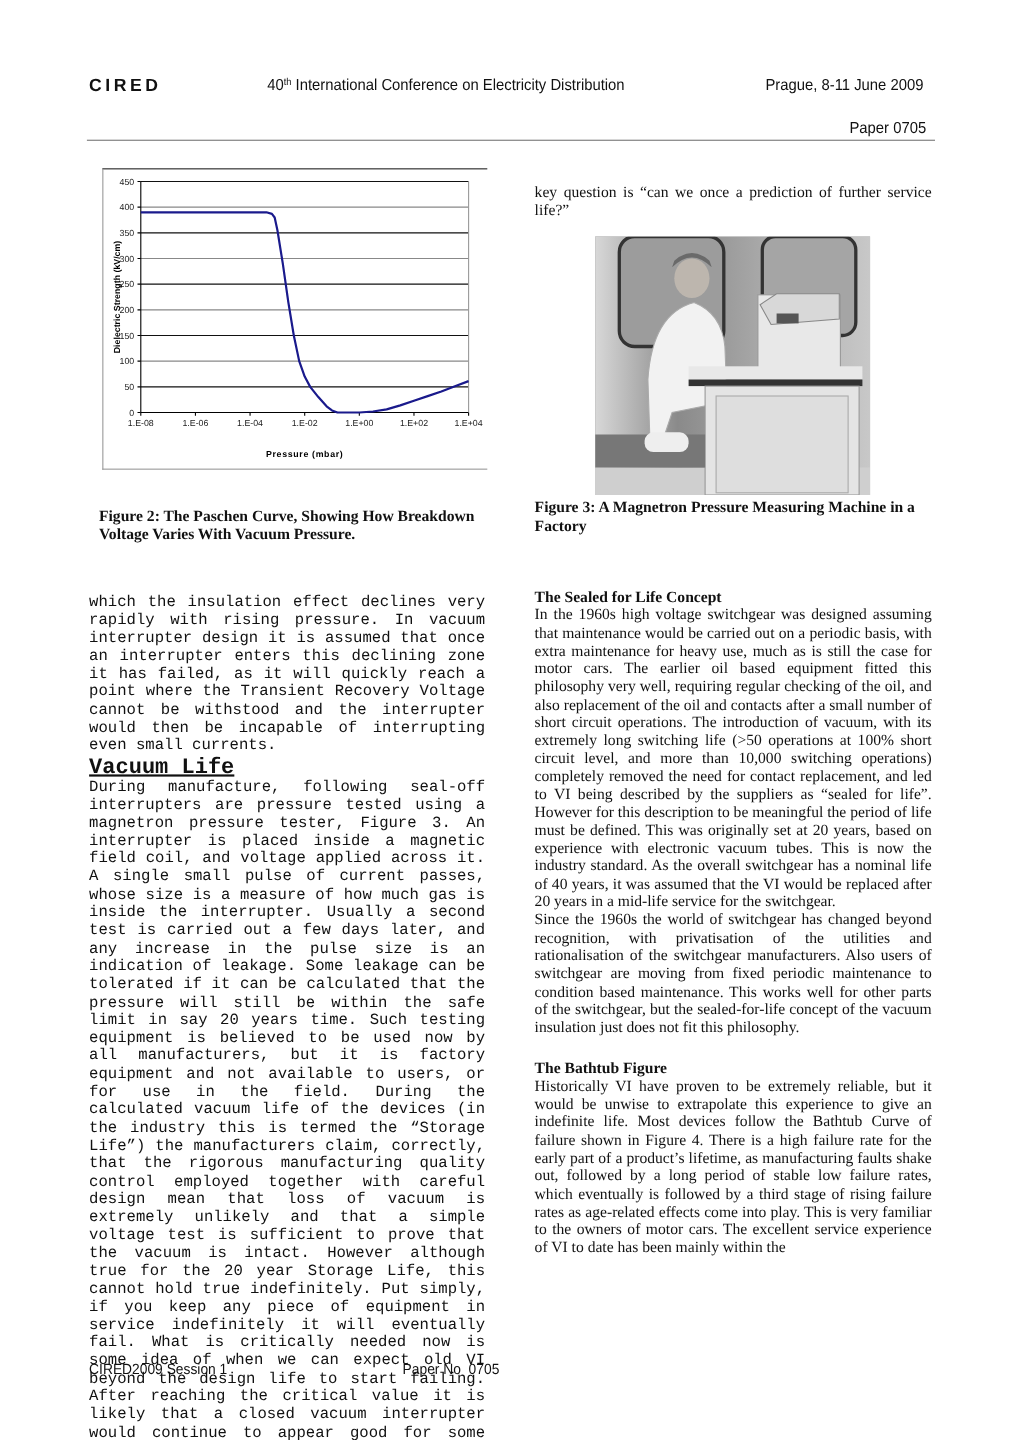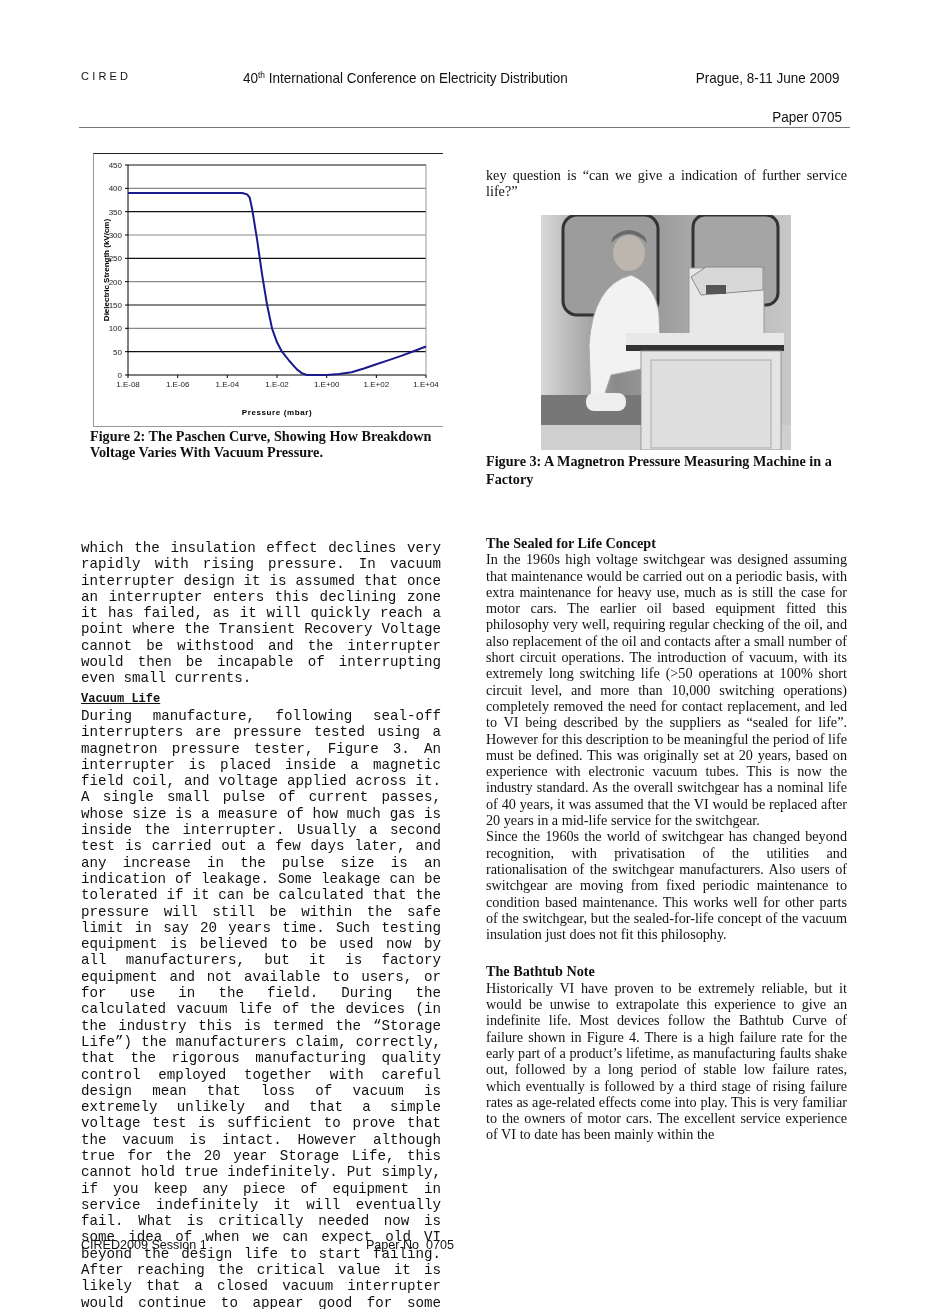--- a/index.html
+++ b/index.html
@@ -1,32 +1,32 @@
 <!DOCTYPE html>
 <html><head>
 <meta charset="utf-8">
 <style>
   html, body { margin: 0; padding: 0; background: #ffffff; }
   body { width: 925px; height: 1309px; position: relative; overflow: hidden; color: #111; }
 
-  #hdr-cired { position: absolute; left: 81px; top: 70px; font-family: "Liberation Sans", sans-serif; font-weight: normal; font-size: 11px; letter-spacing: 3.2px; }
+  #hdr-cired { position: absolute; left: 81px; top: 70px; font-family: "Liberation Sans", sans-serif; font-weight: bold; font-size: 16px; letter-spacing: 3.2px; }
   #hdr-conf { position: absolute; left: 243px; top: 70px; font-family: "Liberation Sans", sans-serif; font-size: 14.5px; transform: scaleX(0.93); transform-origin: left top; }
   #hdr-conf sup { font-size: 9px; vertical-align: 5px; line-height: 0; }
   #hdr-place { position: absolute; right: 85px; top: 70px; font-family: "Liberation Sans", sans-serif; font-size: 14.5px; transform: scaleX(0.93); transform-origin: right top; }
   #hdr-paper { position: absolute; right: 83px; top: 109px; font-family: "Liberation Sans", sans-serif; font-size: 14.5px; transform: scaleX(0.93); transform-origin: right top; }
   #hdr-rule { position: absolute; left: 79px; top: 127px; width: 771px; height: 0; border-top: 1px solid #777; }
 
   #chart-frame { position: absolute; left: 93px; top: 153px; width: 349px; height: 272px; border-top: 1.5px solid #222; border-left: 1px solid #999; border-bottom: 1px solid #999; }
   #chart-svg { position: absolute; left: 93px; top: 153px; }
 
   .col { position: absolute; font-family: "Liberation Serif", serif; font-size: 14.2px; line-height: 16.3px; text-align: justify; }
   .col p { margin: 0; }
   .cap { font-family: "Liberation Serif", serif; font-size: 14.2px; line-height: 16.3px; position: absolute; }
   .cap b { font-weight: bold; }
-  .h-sec { font-weight: bold; text-decoration: underline; font-size: 12px; }
+  .h-sec { font-weight: bold; text-decoration: underline; font-size: 20px; }
   .h-sub { font-weight: bold; }
 
   #photo { position: absolute; left: 541px; top: 215px; width: 250px; height: 235px; overflow: hidden; background: #9a9a9a; }
 
   #ftr-session { position: absolute; left: 81px; top: 1237px; font-family: "Liberation Sans", sans-serif; font-size: 13.5px; transform: scaleX(0.93); transform-origin: left top; }
   #ftr-paperno { position: absolute; left: 366px; top: 1237px; font-family: "Liberation Sans", sans-serif; font-size: 13.5px; transform: scaleX(0.93); transform-origin: left top; white-space: pre; }
 </style>
 </head>
 <body>
 
@@ -88,32 +88,32 @@
       <line x1="283.33333333333337" x2="283.33333333333337" y1="222" y2="225" stroke="#000"></line>
       <text x="283.33333333333337" y="234" text-anchor="middle" font-size="8" font-family="Liberation Sans, sans-serif" fill="#222">1.E+02</text>
       <line x1="333" x2="333" y1="222" y2="225" stroke="#000"></line>
       <text x="333" y="234" text-anchor="middle" font-size="8" font-family="Liberation Sans, sans-serif" fill="#222">1.E+04</text>
     </g>
   <path id="series-path" fill="none" stroke-width="2" d="M35.0 40.0 L84.7 40.0 L134.3 40.0 L149.2 40.0 L154.2 41.4 L156.7 44.7 L159.2 56.3 L164.1 86.7 L169.1 121.7 L174.1 152.0 L179.0 175.3 L184.0 189.3 L189.0 198.7 L196.4 208.0 L203.9 216.4 L208.8 220.1 L213.8 222.0 L221.3 222.0 L233.7 222.0 L246.1 221.1 L258.5 219.2 L270.9 215.5 L283.3 211.3 L295.8 207.1 L308.2 202.9 L320.6 198.2 L333.0 193.5" stroke="#1a1a8c" stroke-linejoin="round"></path>
   <text id="x-label" font-family="Liberation Sans, sans-serif" font-size="8" font-weight="bold" text-anchor="middle" letter-spacing="0.6" x="184" y="262">Pressure (mbar)</text>
   <text id="y-label" font-family="Liberation Sans, sans-serif" font-size="8" font-weight="bold" text-anchor="middle" x="16" y="117" transform="rotate(-90 16 117)">Dielectric Strength (kV/cm)</text>
 </svg>
 
-<div class="cap" style="left:90px; top:428px; width:360px;">
+<div class="cap" style="left:90px; top:462px; width:360px;">
   <b>Figure 2: The Paschen Curve, Showing How Breakdown Voltage Varies With Vacuum Pressure.</b><br>
 </div>
 
 <div class="col" style="left:81px; top:540px; width:360px;font-family:Liberation Mono, monospace;">
   <p>which the insulation effect declines very rapidly with rising pressure. In vacuum interrupter design it is assumed that once an interrupter enters this declining zone it has failed, as it will quickly reach a point where the Transient Recovery Voltage cannot be withstood and the interrupter would then be incapable of interrupting even small currents.</p>
   <p class="h-sec" style="margin-top:4px; margin-bottom:1px;">Vacuum Life</p>
   <p>During manufacture, following seal-off interrupters are pressure tested using a magnetron pressure tester, Figure 3. An interrupter is placed inside a magnetic field coil, and voltage applied across it. A single small pulse of current passes, whose size is a measure of how much gas is inside the interrupter. Usually a second test is carried out a few days later, and any increase in the pulse size is an indication of leakage. Some leakage can be tolerated if it can be calculated that the pressure will still be within the safe limit in say 20 years time. Such testing equipment is believed to be used now by all manufacturers, but it is factory equipment and not available to users, or for use in the field. During the calculated vacuum life of the devices (in the industry this is termed the “Storage Life”) the manufacturers claim, correctly, that the rigorous manufacturing quality control employed together with careful design mean that loss of vacuum is extremely unlikely and that a simple voltage test is sufficient to prove that the vacuum is intact. However although true for the 20 year Storage Life, this cannot hold true indefinitely. Put simply, if you keep any piece of equipment in service indefinitely it will eventually fail. What is critically needed now is some idea of when we can expect old VI beyond the design life to start failing. After reaching the critical value it is likely that a closed vacuum interrupter would continue to appear good for some time without any apparent problem, because its normal condition is contacts-closed. However if the switchgear then had to operate, and tried to commutate a short circuit current the failure could be catastrophic. To minimize this possibility the key question is “how can the condition of the vacuum insulation be verified?” Another</p>
 </div>
 
 <div class="col" style="left:486px; top:167px; width:361px;">
-  <p>key question is “can we give a indication of further service life?”</p>
+  <p>key question is “can we once a prediction of further service life?”</p>
 </div>
 
 <div id="photo">
   <svg width="250" height="235" xmlns="http://www.w3.org/2000/svg">
     <defs>
       <linearGradient id="wallg" x1="0" y1="0" x2="1" y2="0">
         <stop offset="0" stop-color="#d8d8d8"></stop>
           <stop offset="0.3" stop-color="#8a8a8a"></stop>
           <stop offset="0.6" stop-color="#a8a8a8"></stop>
           <stop offset="1" stop-color="#c8c8c8"></stop>
@@ -137,18 +137,18 @@
     <rect x="45" y="178" width="40" height="18" rx="8" fill="#eee"></rect>
   </svg>
 </div>
 
 <div class="cap" style="left:486px; top:452px; width:362px; font-weight:bold; line-height:18px;">Figure 3: A Magnetron Pressure Measuring Machine in a Factory</div>
 
 <div class="col" style="left:486px; top:523px; width:361px;margin-top:12px;">
   <p class="h-sub">The Sealed for Life Concept</p>
   <p>In the 1960s high voltage switchgear was designed assuming that maintenance would be carried out on a periodic basis, with extra maintenance for heavy use, much as is still the case for motor cars. The earlier oil based equipment fitted this philosophy very well, requiring regular checking of the oil, and also replacement of the oil and contacts after a small number of short circuit operations. The introduction of vacuum, with its extremely long switching life (&gt;50 operations at 100% short circuit level, and more than 10,000 switching operations) completely removed the need for contact replacement, and led to VI being described by the suppliers as “sealed for life”. However for this description to be meaningful the period of life must be defined. This was originally set at 20 years, based on experience with electronic vacuum tubes. This is now the industry standard. As the overall switchgear has a nominal life of 40 years, it was assumed that the VI would be replaced after 20 years in a mid-life service for the switchgear.</p>
   <p>Since the 1960s the world of switchgear has changed beyond recognition, with privatisation of the utilities and rationalisation of the switchgear manufacturers. Also users of switchgear are moving from fixed periodic maintenance to condition based maintenance. This works well for other parts of the switchgear, but the sealed-for-life concept of the vacuum insulation just does not fit this philosophy.</p>
-  <p class="h-sub" style="margin-top:21px;">The Bathtub Note</p>
+  <p class="h-sub" style="margin-top:21px;">The Bathtub Figure</p>
   <p>Historically VI have proven to be extremely reliable, but it would be unwise to extrapolate this experience to give an indefinite life. Most devices follow the Bathtub Curve of failure shown in Figure 4. There is a high failure rate for the early part of a product’s lifetime, as manufacturing faults shake out, followed by a long period of stable low failure rates, which eventually is followed by a third stage of rising failure rates as age-related effects come into play. This is very familiar to the owners of motor cars. The excellent service experience of VI to date has been mainly within the</p>
 </div>
 
 <div id="ftr-session">CIRED2009 Session 1</div>
 <div id="ftr-paperno">Paper No  0705</div>
 
 </body></html>

